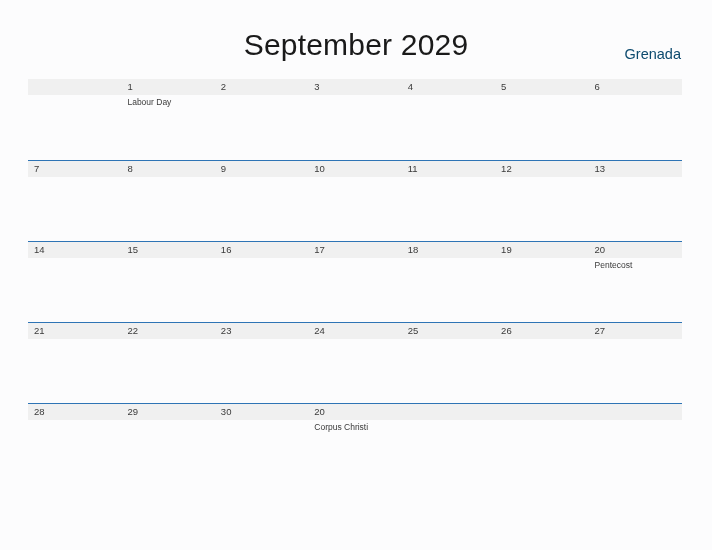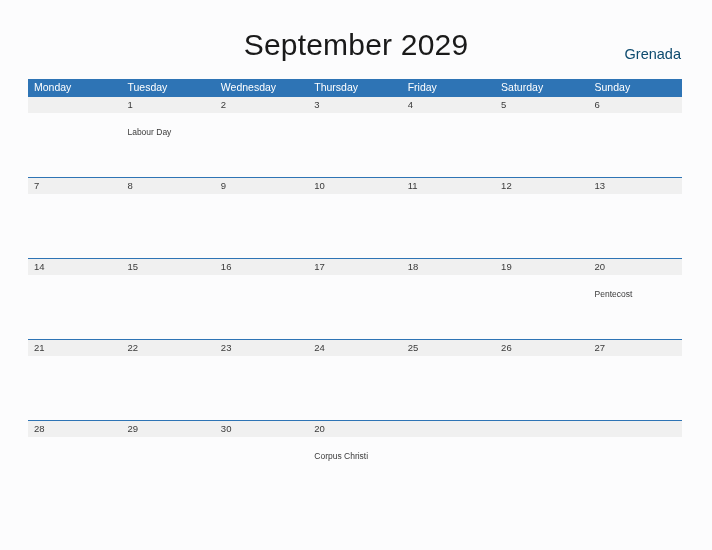--- a/index.html
+++ b/index.html
@@ -149,47 +149,37 @@
     padding-left: 6px;
     padding-top: 2px;
     box-sizing: border-box;
     font-family: "Liberation Sans", sans-serif;
   }
   .event-text {
     font-size: 8.5px;
     line-height: 11px;
     color: #3a3a3a;
     white-space: nowrap;
-    margin-top: 12px;
   }
 </style>
 </head>
 <body>
 
 <div class="page">
 
   <div class="header">
 
 
     <div class="title">September 2029</div>
 
     <div class="country">Grenada</div>
   </div>
 
   <div class="calendar">
 
-    <div class="weekday-row">
-      <div class="weekday-cell">Monday</div>
-      <div class="weekday-cell">Tuesday</div>
-      <div class="weekday-cell">Wednesday</div>
-      <div class="weekday-cell">Thursday</div>
-      <div class="weekday-cell">Friday</div>
-      <div class="weekday-cell">Saturday</div>
-      <div class="weekday-cell">Sunday</div>
-    </div>
 
     <div class="week">
       <div class="week-top-rule"></div>
       <div class="daynum-row">
         <div class="daynum-cell"></div>
         <div class="daynum-cell">1</div>
         <div class="daynum-cell">2</div>
         <div class="daynum-cell">3</div>
         <div class="daynum-cell">4</div>
         <div class="daynum-cell">5</div>

